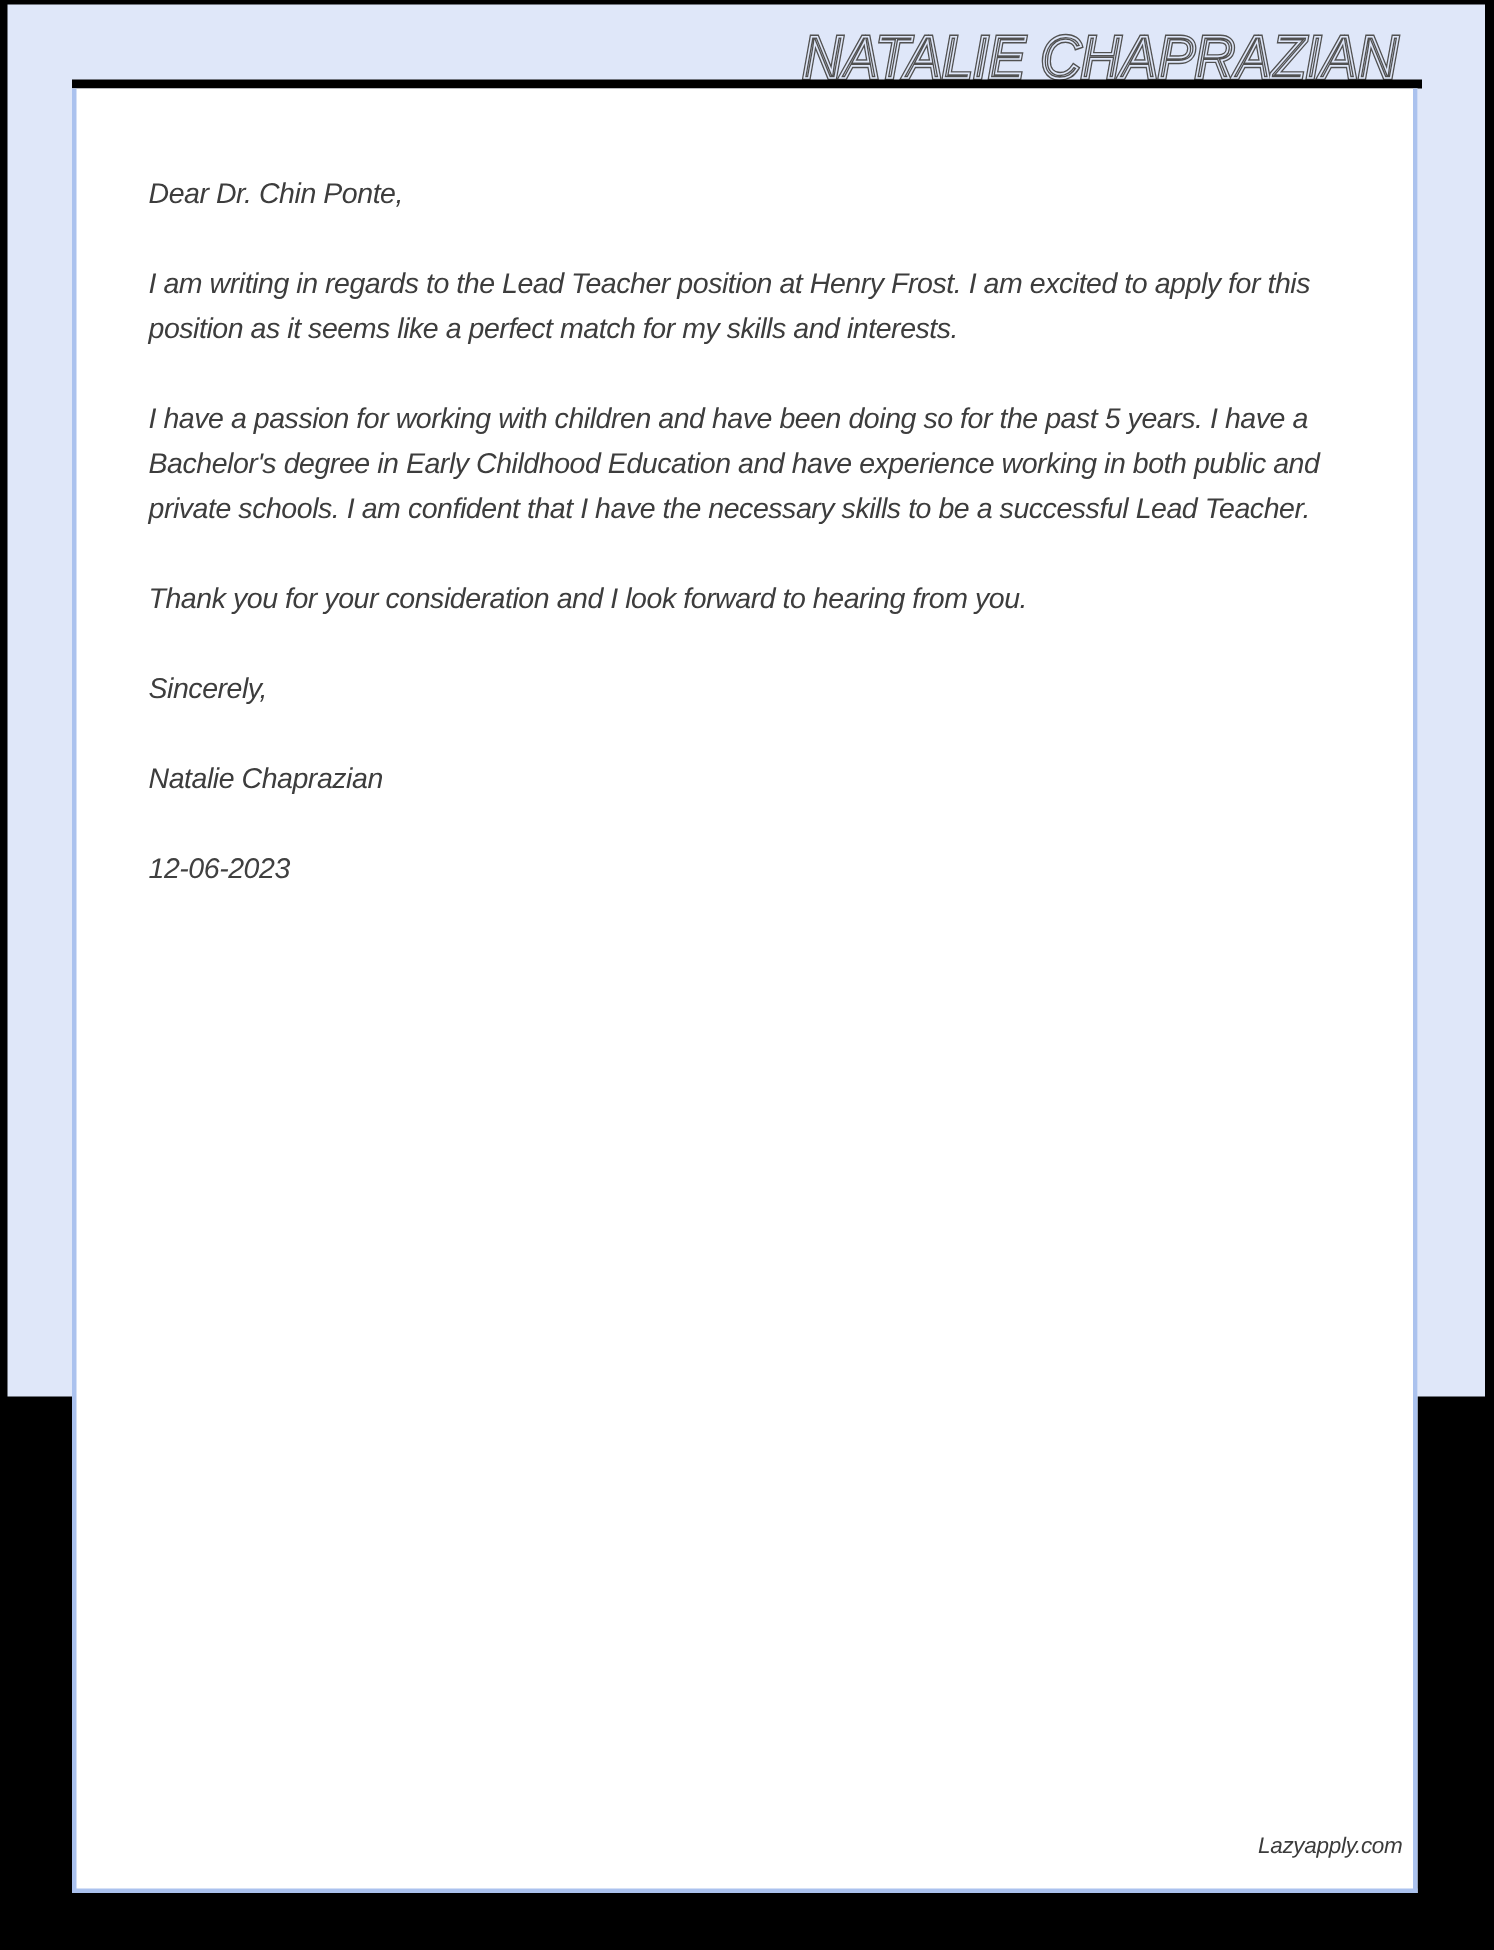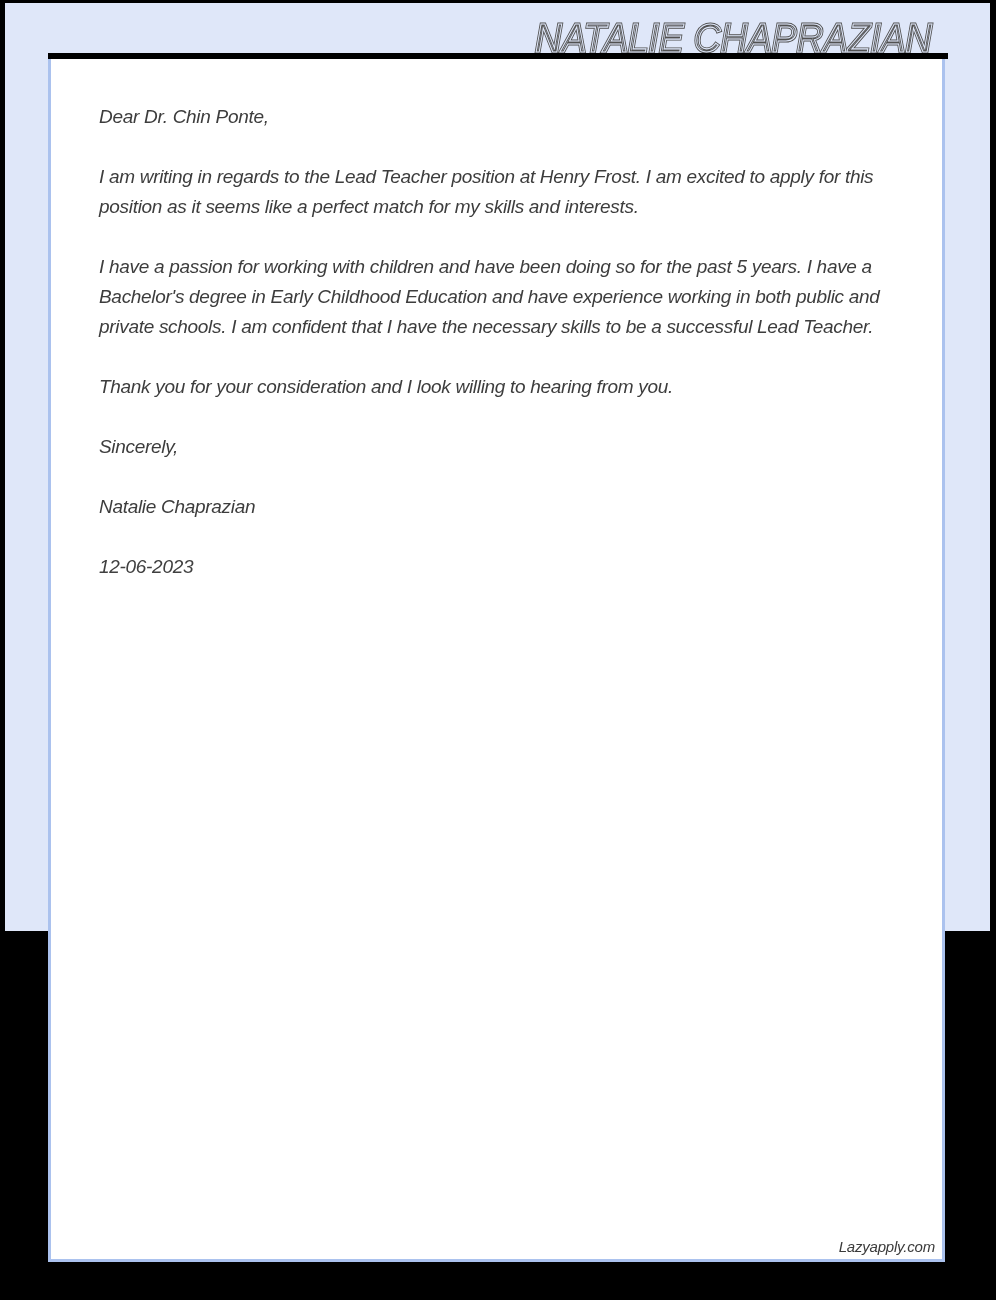--- a/index.html
+++ b/index.html
@@ -48,28 +48,28 @@
     border-top: none;
   }
   .page-content {
     padding: 39px 43px 0 48px;
     font-size: 19px;
     line-height: 30px;
     letter-spacing: -0.3px;
     color: #3d3d3d;
   }
   .page-content p { margin: 30px 0; }
-  .page-content p.salutation { margin-top: 4px; }
+  .page-content p.salutation { margin-top: 17px; }
   .page-content p.date {
     margin-top: 10px;
     color: #404040;
   }
   .footer-watermark {
     position: absolute;
-    right: 7px; bottom: 3px;
+    right: 7px; bottom: 19px;
     font-size: 15px;
     line-height: 18px;
     letter-spacing: -0.2px;
     color: #3b3b3b;
   }
 </style>
 </head>
 <body>
 
 <div class="canvas">
@@ -79,21 +79,21 @@
     <text class="stroke-inner" x="2" y="41" textLength="397" lengthAdjust="spacingAndGlyphs">NATALIE CHAPRAZIAN</text>
   </svg>
 
   <div class="header-rule"></div>
 
   <div class="page">
     <div class="page-content">
       <p class="salutation">Dear Dr. Chin Ponte,</p>
       <p>I am writing in regards to the Lead Teacher position at Henry Frost. I am excited to apply for this position as it seems like a perfect match for my skills and interests.</p>
       <p>I have a passion for working with children and have been doing so for the past 5 years. I have a Bachelor's degree in Early Childhood Education and have experience working in both public and private schools. I am confident that I have the necessary skills to be a successful Lead Teacher.</p>
-      <p>Thank you for your consideration and I look willing to hearing from you.</p>
+      <p>Thank you for your consideration and I look forward to hearing from you.</p>
       <p>Sincerely,</p>
       <p>Natalie Chaprazian</p>
       <p class="date">12-06-2023</p>
     </div>
     <div class="footer-watermark">Lazyapply.com</div>
   </div>
 
 </div>
 
 </body></html>

